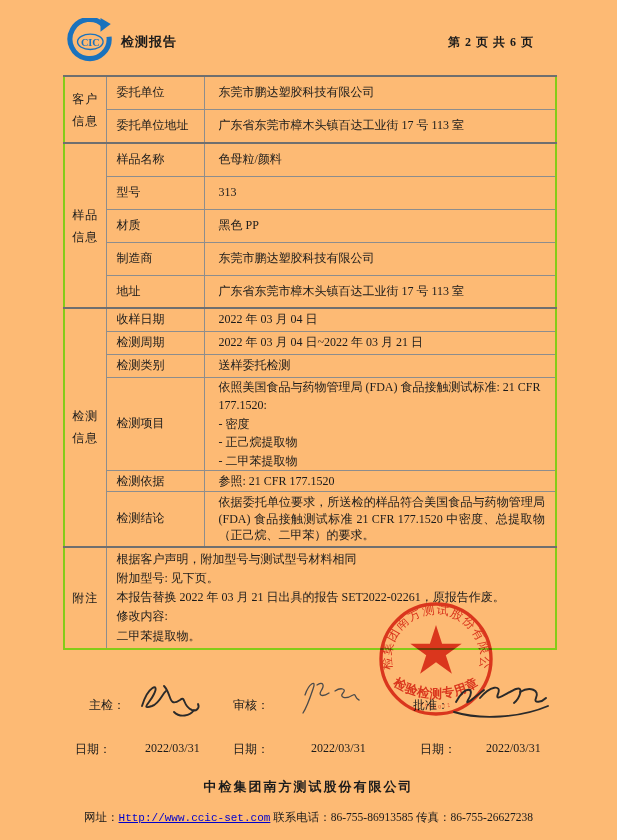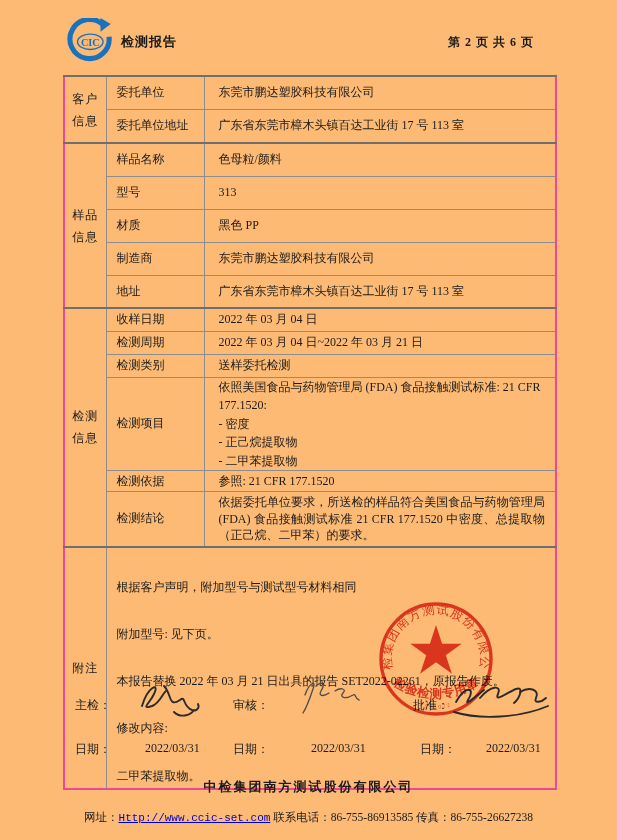--- a/index.html
+++ b/index.html
@@ -7,31 +7,31 @@
         font-family:"Liberation Serif","DejaVu Serif",serif;color:#1b1b1b;overflow:hidden;}
 
   
   .hdr-title{position:absolute;left:121px;top:33px;font-size:13px;font-weight:bold;letter-spacing:1px;font-family:Liberation Mono, monospace;}
   .hdr-no{position:absolute;left:235px;top:34px;font-size:12px;font-weight:bold;}
   .hdr-page{position:absolute;left:448px;top:34px;font-size:12px;font-weight:bold;letter-spacing:1px;}
   .logo{position:absolute;left:66px;top:18px;}
 
   
   table.rpt{position:absolute;left:63px;top:75px;width:492px;border-collapse:collapse;
-            table-layout:fixed;border:2px solid #ec4899;}
+            table-layout:fixed;border:2px solid #84cc16;}
   .rpt td{border:1px solid #8d8d8d;font-size:12px;vertical-align:middle;padding:0;
           overflow:hidden;}
   .rpt col.c1{width:42px;} .rpt col.c2{width:98px;} .rpt col.c3{width:352px;}
   .rpt .sec{text-align:center;padding:0 7px;line-height:22px;letter-spacing:1px;}
   .rpt .fld{padding-left:10px;padding-right:4px;}
   .rpt .val{padding-left:14px;padding-right:10px;}
   .rpt tr.sep td{border-top:2px solid #6f6f6f;}
   .rpt .para{text-align:justify;line-height:16.5px;padding-top:2px;padding-bottom:2px;}
   .rpt .ln{line-height:18.5px;}
-  .rpt .ln-note{line-height:19.3px;margin-top:28px;}
+  .rpt .ln-note{line-height:19.3px;}
   .rpt td.notes{padding-top:2px;padding-bottom:2px;vertical-align:top;padding-left:10px;padding-right:10px;}
 
   
   .abs{position:absolute;font-size:12px;}
   .sig-svg{position:absolute;}
   .sig-ink path{fill:none;stroke:#2a2a2a;stroke-width:1.9;stroke-linecap:round;stroke-linejoin:round;}
   .sig-ink.light path{stroke-width:1.3;stroke:#4a4a4a;}
 
   
   .stamp{position:absolute;left:361px;top:584px;width:150px;height:150px;
@@ -138,21 +138,21 @@
         <div class="ln-note">根据客户声明，附加型号与测试型号材料相同</div>
         <div class="ln-note">附加型号: 见下页。</div>
         <div class="ln-note">本报告替换 2022 年 03 月 21 日出具的报告 SET2022-02261，原报告作废。</div>
         <div class="ln-note">修改内容:</div>
         <div class="ln-note">二甲苯提取物。</div>
       </td>
     </tr>
   </tbody>
     </table>
 
-  <div class="abs" style="left:75px;top:697px;">主检：</div>
+  <div class="abs" style="left:89px;top:697px;">主检：</div>
   <div class="abs" style="left:233px;top:697px;">审核：</div>
   <div class="abs" style="left:413px;top:697px;">批准：</div>
 
   <svg class="sig-svg sig-ink" style="left:128px;top:676px;" width="78" height="46" viewBox="0 0 78 46">
     <path d="M14,30 C20,10 32,6 26,18 C22,27 12,34 24,30 C32,27 34,18 38,15"></path>
     <path d="M36,10 C44,18 40,32 52,24 C58,19 54,30 64,34 C68,36 72,32 70,28"></path>
     <path d="M46,36 C52,42 62,40 66,34"></path>
   </svg>
   <svg class="sig-svg sig-ink light" style="left:293px;top:673px;" width="74" height="44" viewBox="0 0 74 44">
     <path d="M12,22 C16,10 24,6 20,16 C18,22 14,34 10,40"></path>

